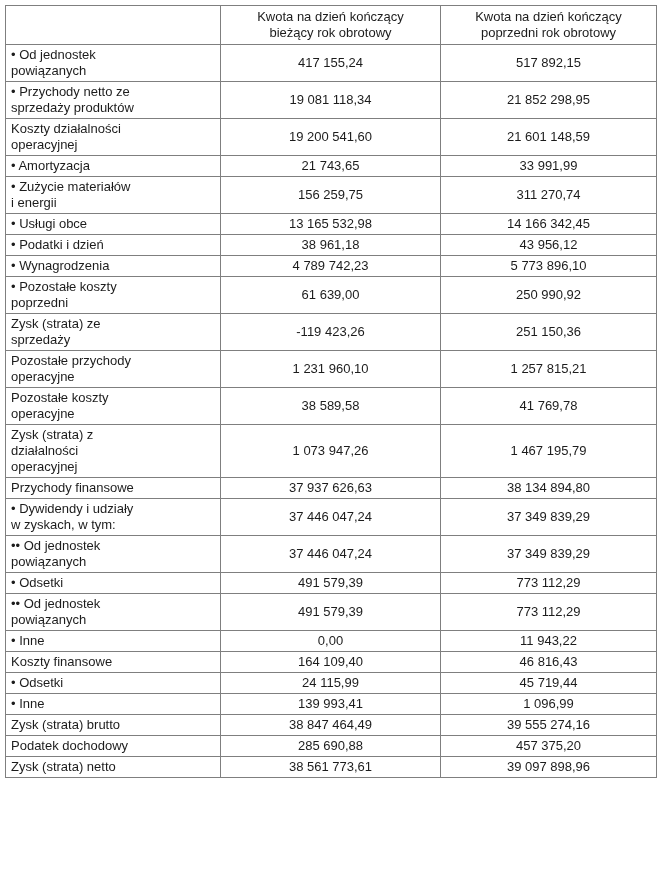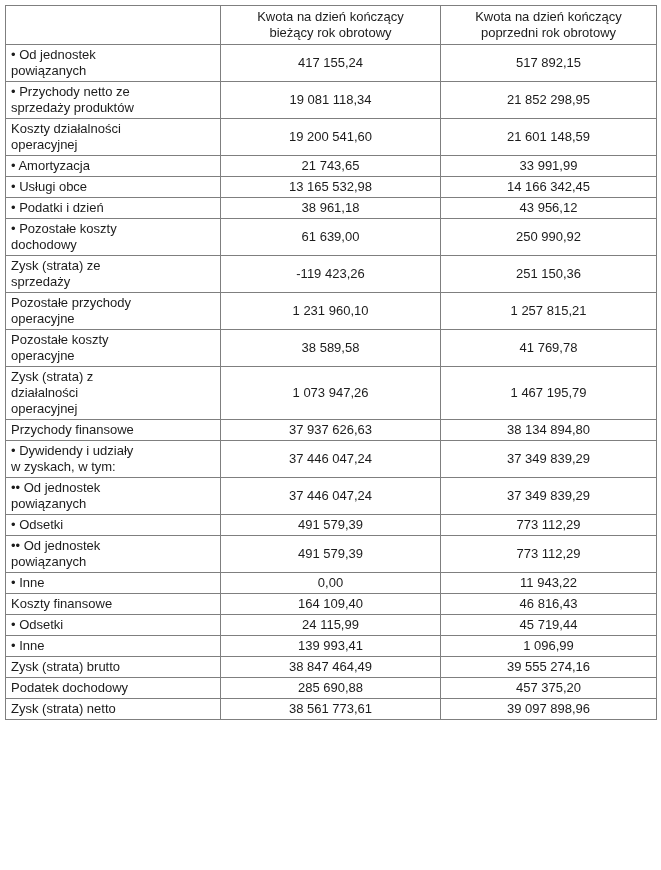--- a/index.html
+++ b/index.html
@@ -90,38 +90,49 @@
     <td class="num">19 200 541,60</td>
     <td class="num">21 601 148,59</td>
   </tr>
 
   <tr>
     <td class="label">• Amortyzacja</td>
     <td class="num">21 743,65</td>
     <td class="num">33 991,99</td>
   </tr>
 
+  <tr>
+    <td class="label">• Zużycie materiałów
+i energii</td>
+    <td class="num">156 259,75</td>
+    <td class="num">311 270,74</td>
+  </tr>
 
   <tr>
     <td class="label">• Usługi obce</td>
     <td class="num">13 165 532,98</td>
     <td class="num">14 166 342,45</td>
   </tr>
 
   <tr>
     <td class="label">• Podatki i dzień</td>
     <td class="num">38 961,18</td>
     <td class="num">43 956,12</td>
   </tr>
 
+  <tr>
+    <td class="label">• Wynagrodzenia</td>
+    <td class="num">4 789 742,23</td>
+    <td class="num">5 773 896,10</td>
+  </tr>
 
 
   <tr>
     <td class="label">• Pozostałe koszty
-dochodowy</td>
+poprzedni</td>
     <td class="num">61 639,00</td>
     <td class="num">250 990,92</td>
   </tr>
 
   <tr>
     <td class="label">Zysk (strata) ze
 sprzedaży</td>
     <td class="num">-119 423,26</td>
     <td class="num">251 150,36</td>
   </tr>

